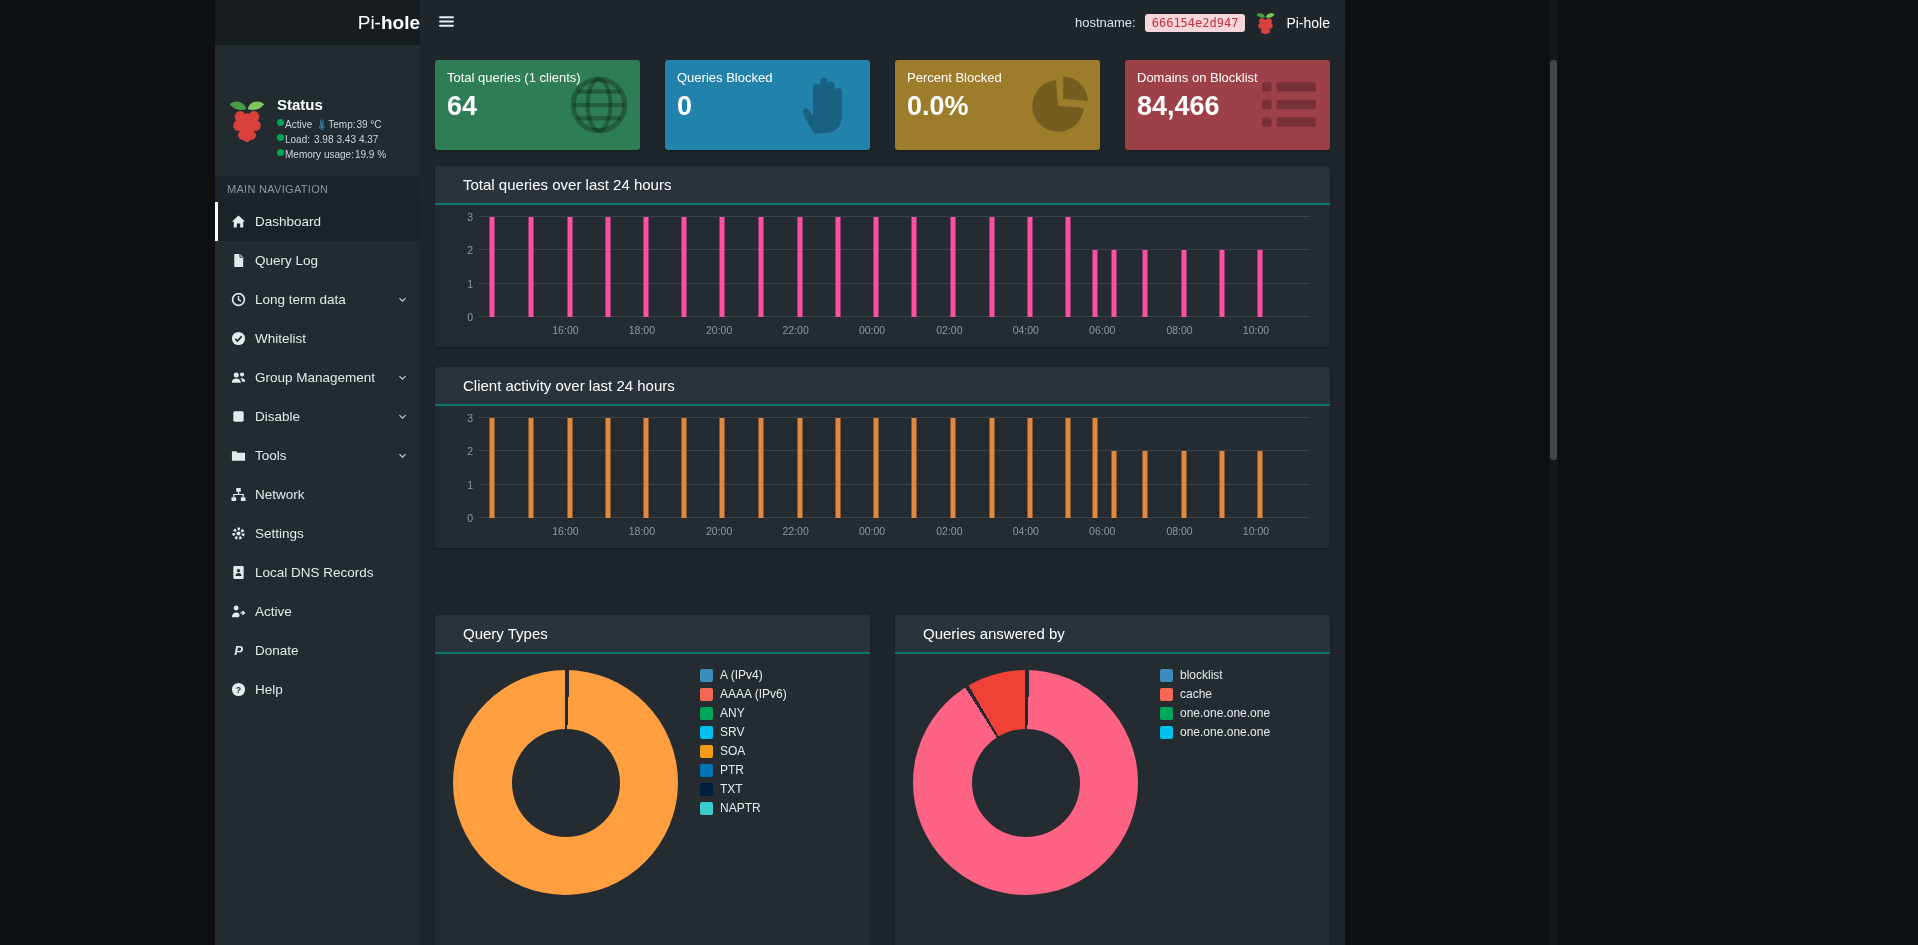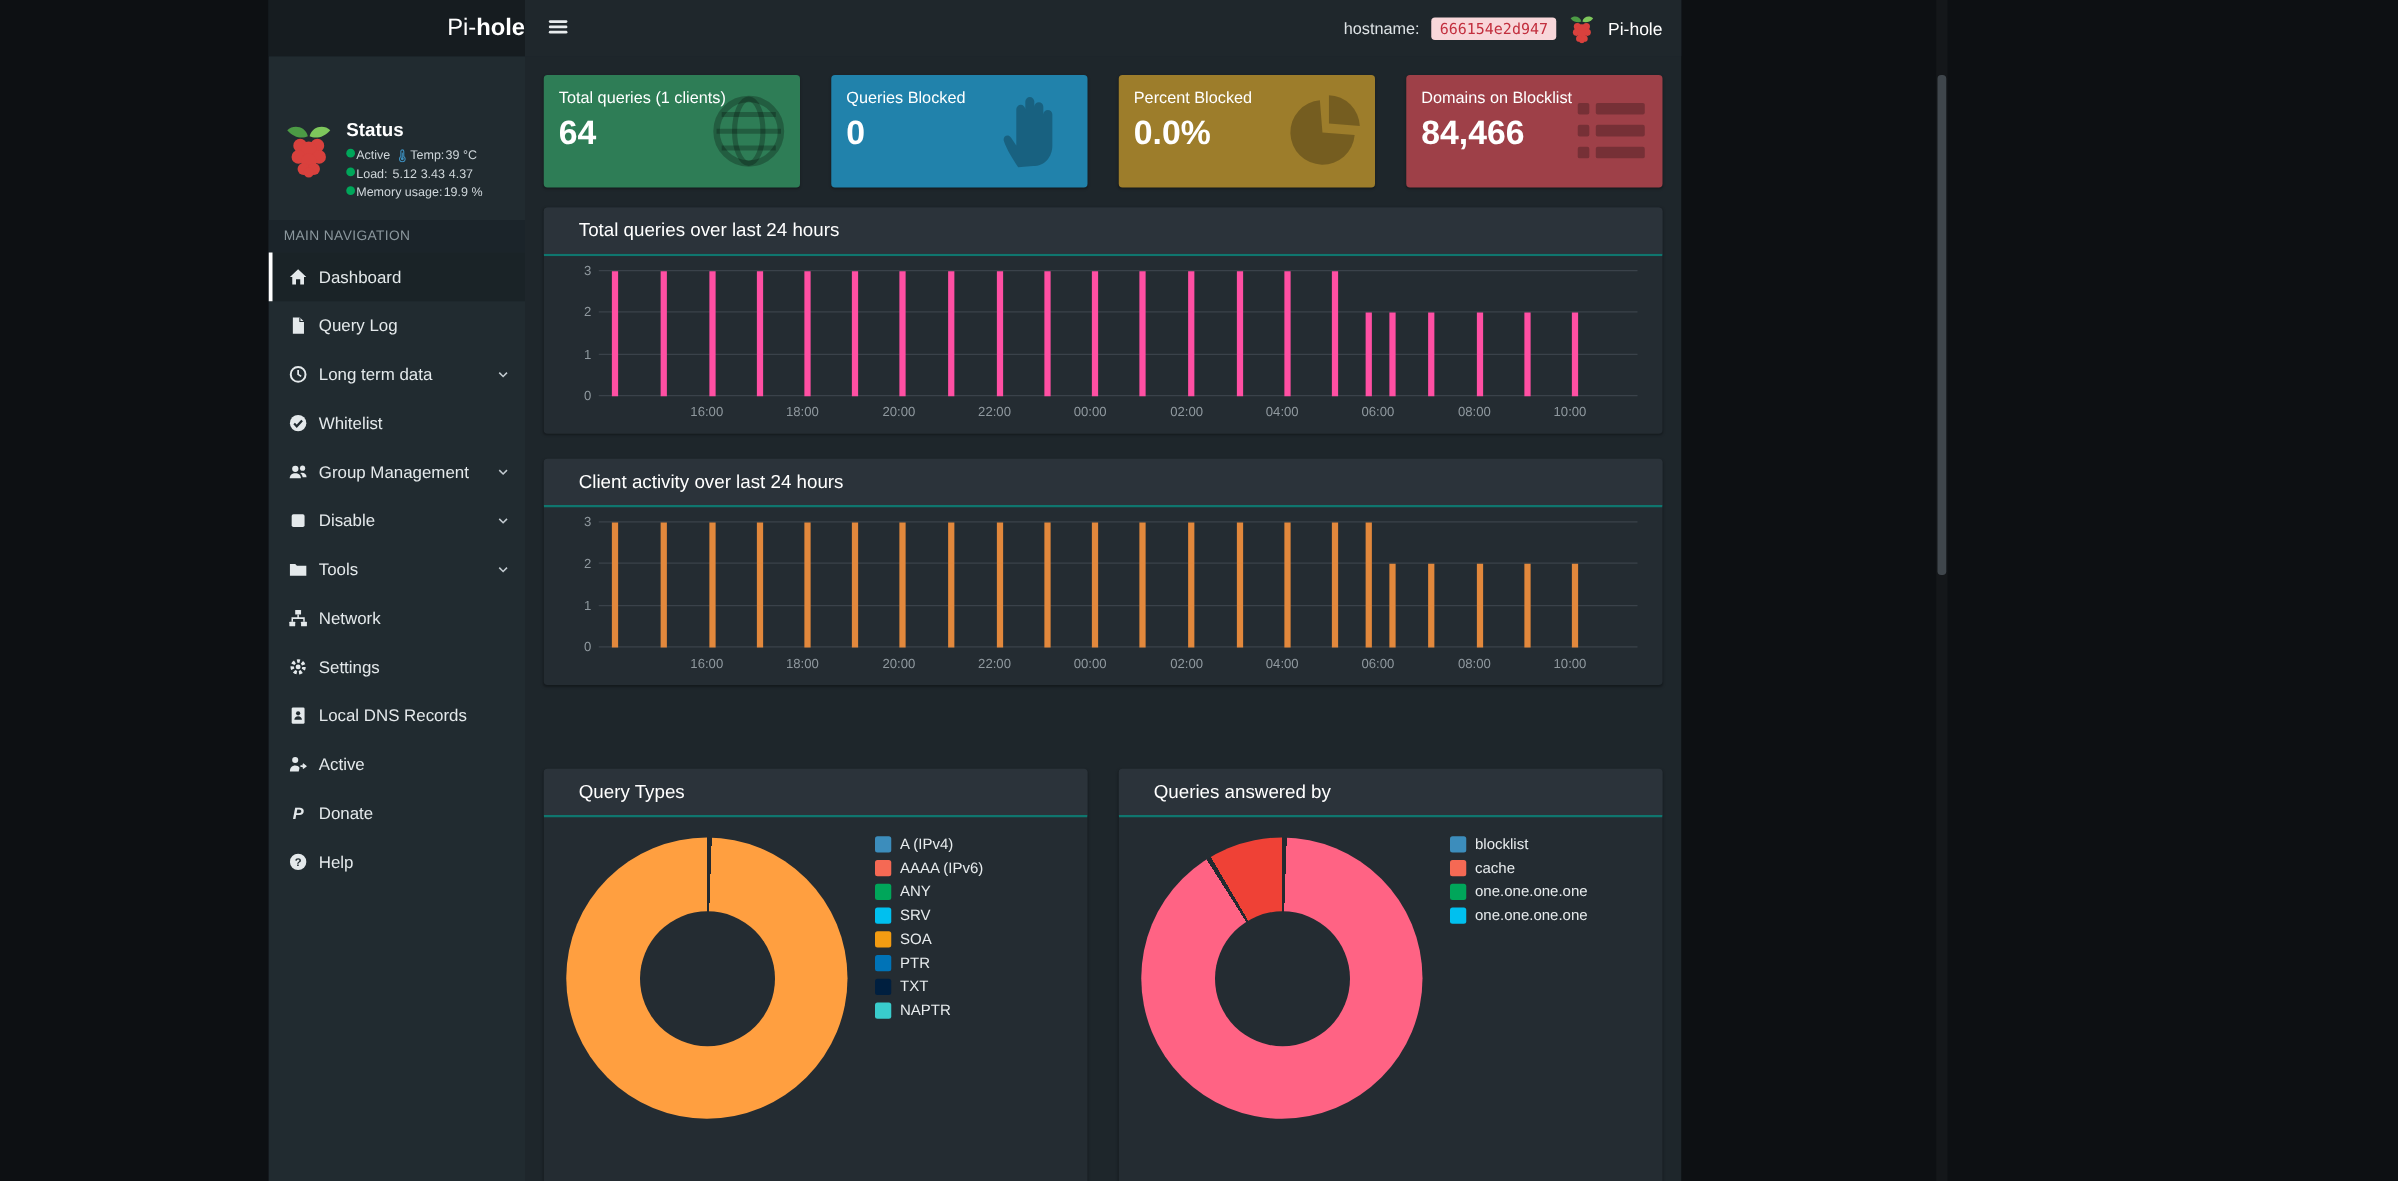--- a/index.html
+++ b/index.html
@@ -224,21 +224,21 @@
           <span>Active</span>
           <svg class="thermo">
               <use href="#i-thermo"></use>
             </svg>
           <span>Temp:</span>
           <span>39 °C</span>
         </div>
         <div class="sline">
           <span class="dot" style="background: rgb(0, 166, 90);"></span>
           <span>Load:</span>
-          <span class="loadvals"><span>5.12</span><span>3.43</span><span>4.37</span></span>
+          <span class="loadvals"><span>3.98</span><span>3.43</span><span>4.37</span></span>
         </div>
         <div class="sline">
           <span class="dot" style="background: rgb(0, 166, 90);"></span>
           <span>Memory usage:</span>
           <span>19.9 %</span>
         </div>
       </div>
     </div>
     <div class="nav-header">MAIN NAVIGATION</div>
     <ul id="nav-list">

